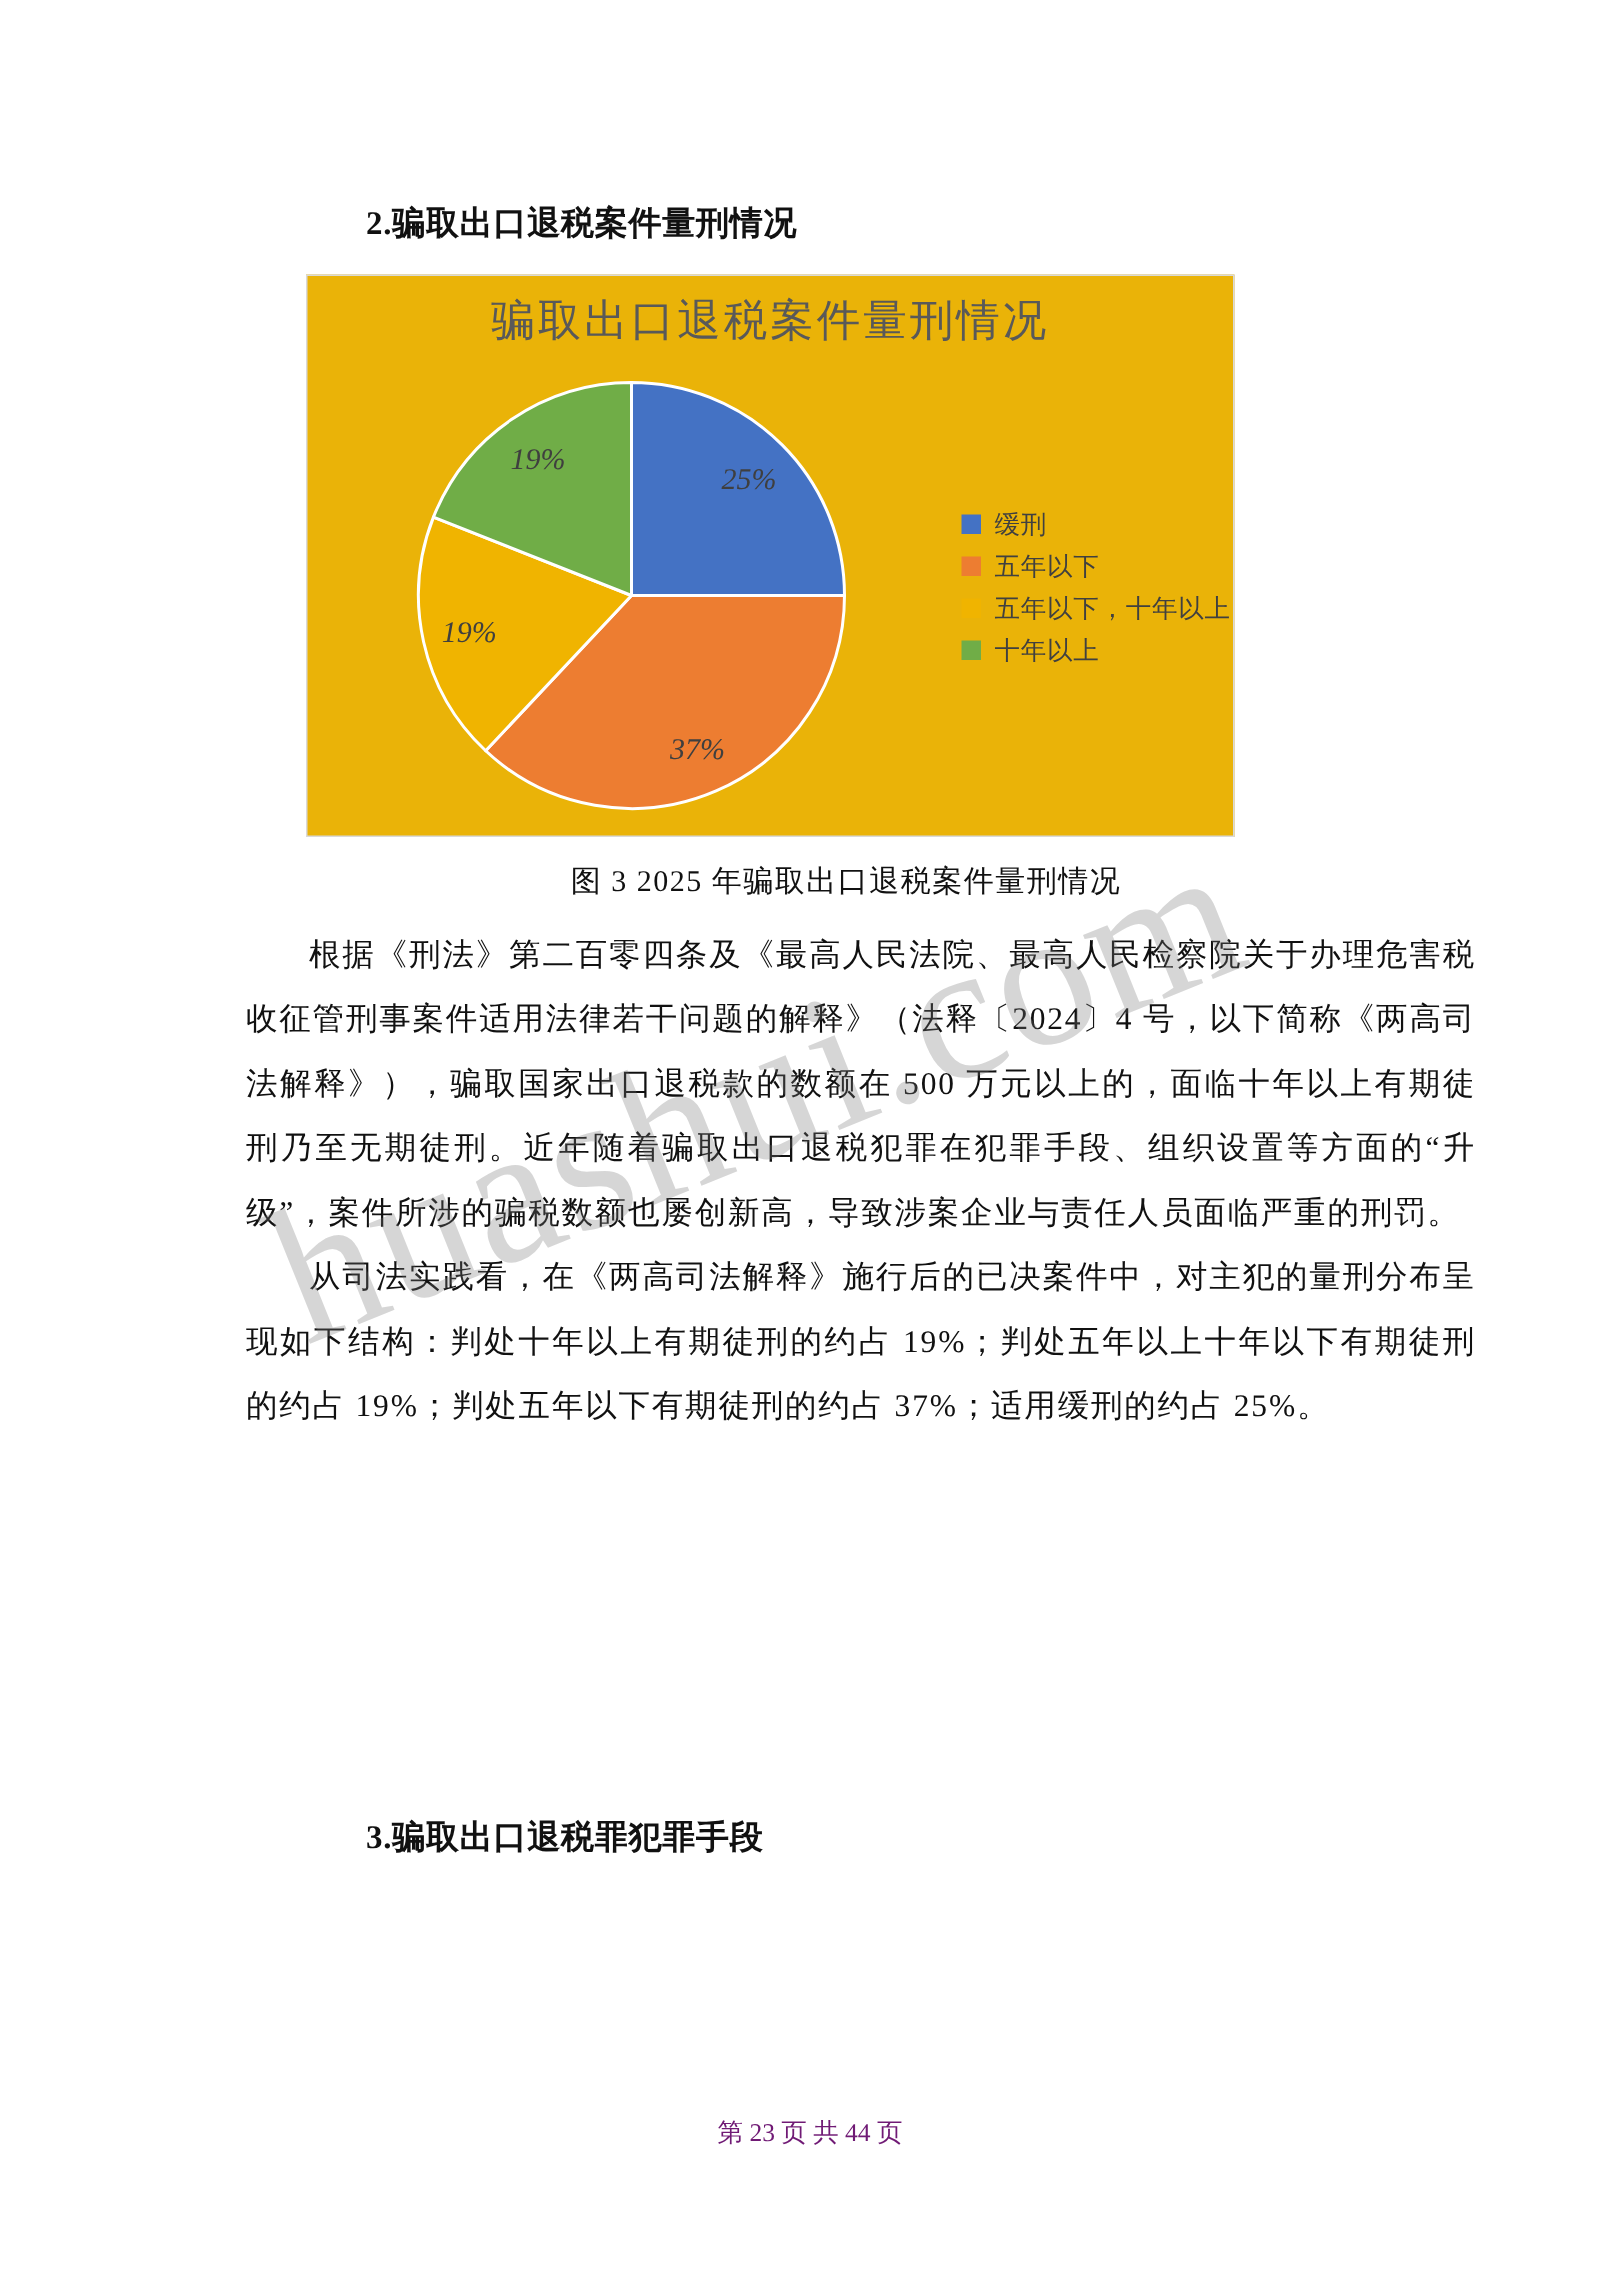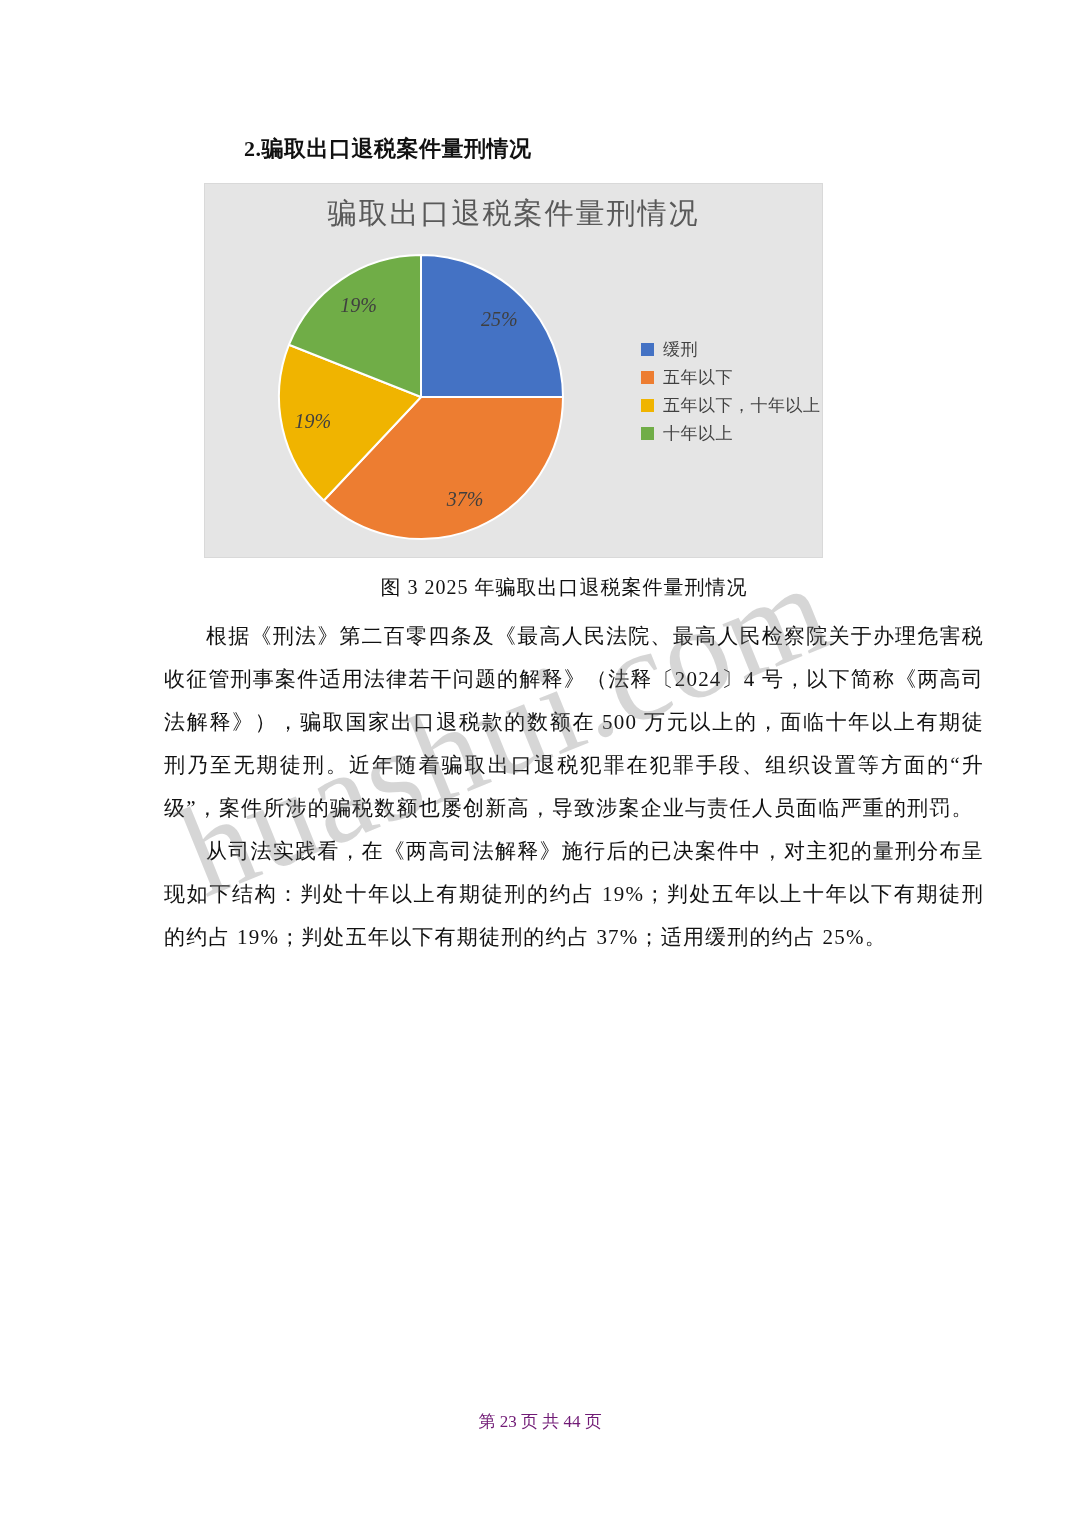--- a/index.html
+++ b/index.html
@@ -35,21 +35,21 @@
     z-index:2;
     margin-left:40px;
   }
   .heading-2{top:134px;}
   .heading-3{top:1210px;}
   .chart-box{
     position:absolute;
     left:204px;top:183px;
     width:617px;height:373px;
     border:1px solid #d9d9d9;
-    background:#e5e5e5;
+    background:#eab308;
     z-index:1;
   }
   .chart-title{
     position:absolute;
     left:0;top:10px;width:100%;
     text-align:center;
     font-size:29px;
     letter-spacing:2px;
     color:#595959;
     z-index:2;
@@ -139,16 +139,17 @@
     </div>
   </div>
 
   <div class="figure-caption">图 3 2025 年骗取出口退税案件量刑情况</div>
 
   <div class="body-text">
     <p>根据《刑法》第二百零四条及《最高人民法院、最高人民检察院关于办理危害税收征管刑事案件适用法律若干问题的解释》（法释〔2024〕4 号，以下简称《两高司法解释》），骗取国家出口退税款的数额在 500 万元以上的，面临十年以上有期徒刑乃至无期徒刑。近年随着骗取出口退税犯罪在犯罪手段、组织设置等方面的“升级”，案件所涉的骗税数额也屡创新高，导致涉案企业与责任人员面临严重的刑罚。</p>
     <p>从司法实践看，在《两高司法解释》施行后的已决案件中，对主犯的量刑分布呈现如下结构：判处十年以上有期徒刑的约占 19%；判处五年以上十年以下有期徒刑的约占 19%；判处五年以下有期徒刑的约占 37%；适用缓刑的约占 25%。</p>
   </div>
 
+  <div class="section-heading heading-3">3.骗取出口退税罪犯罪手段</div>
 
   <div class="page-footer">第 23 页 共 44 页</div>
 
 </div>
 
 </body></html>

